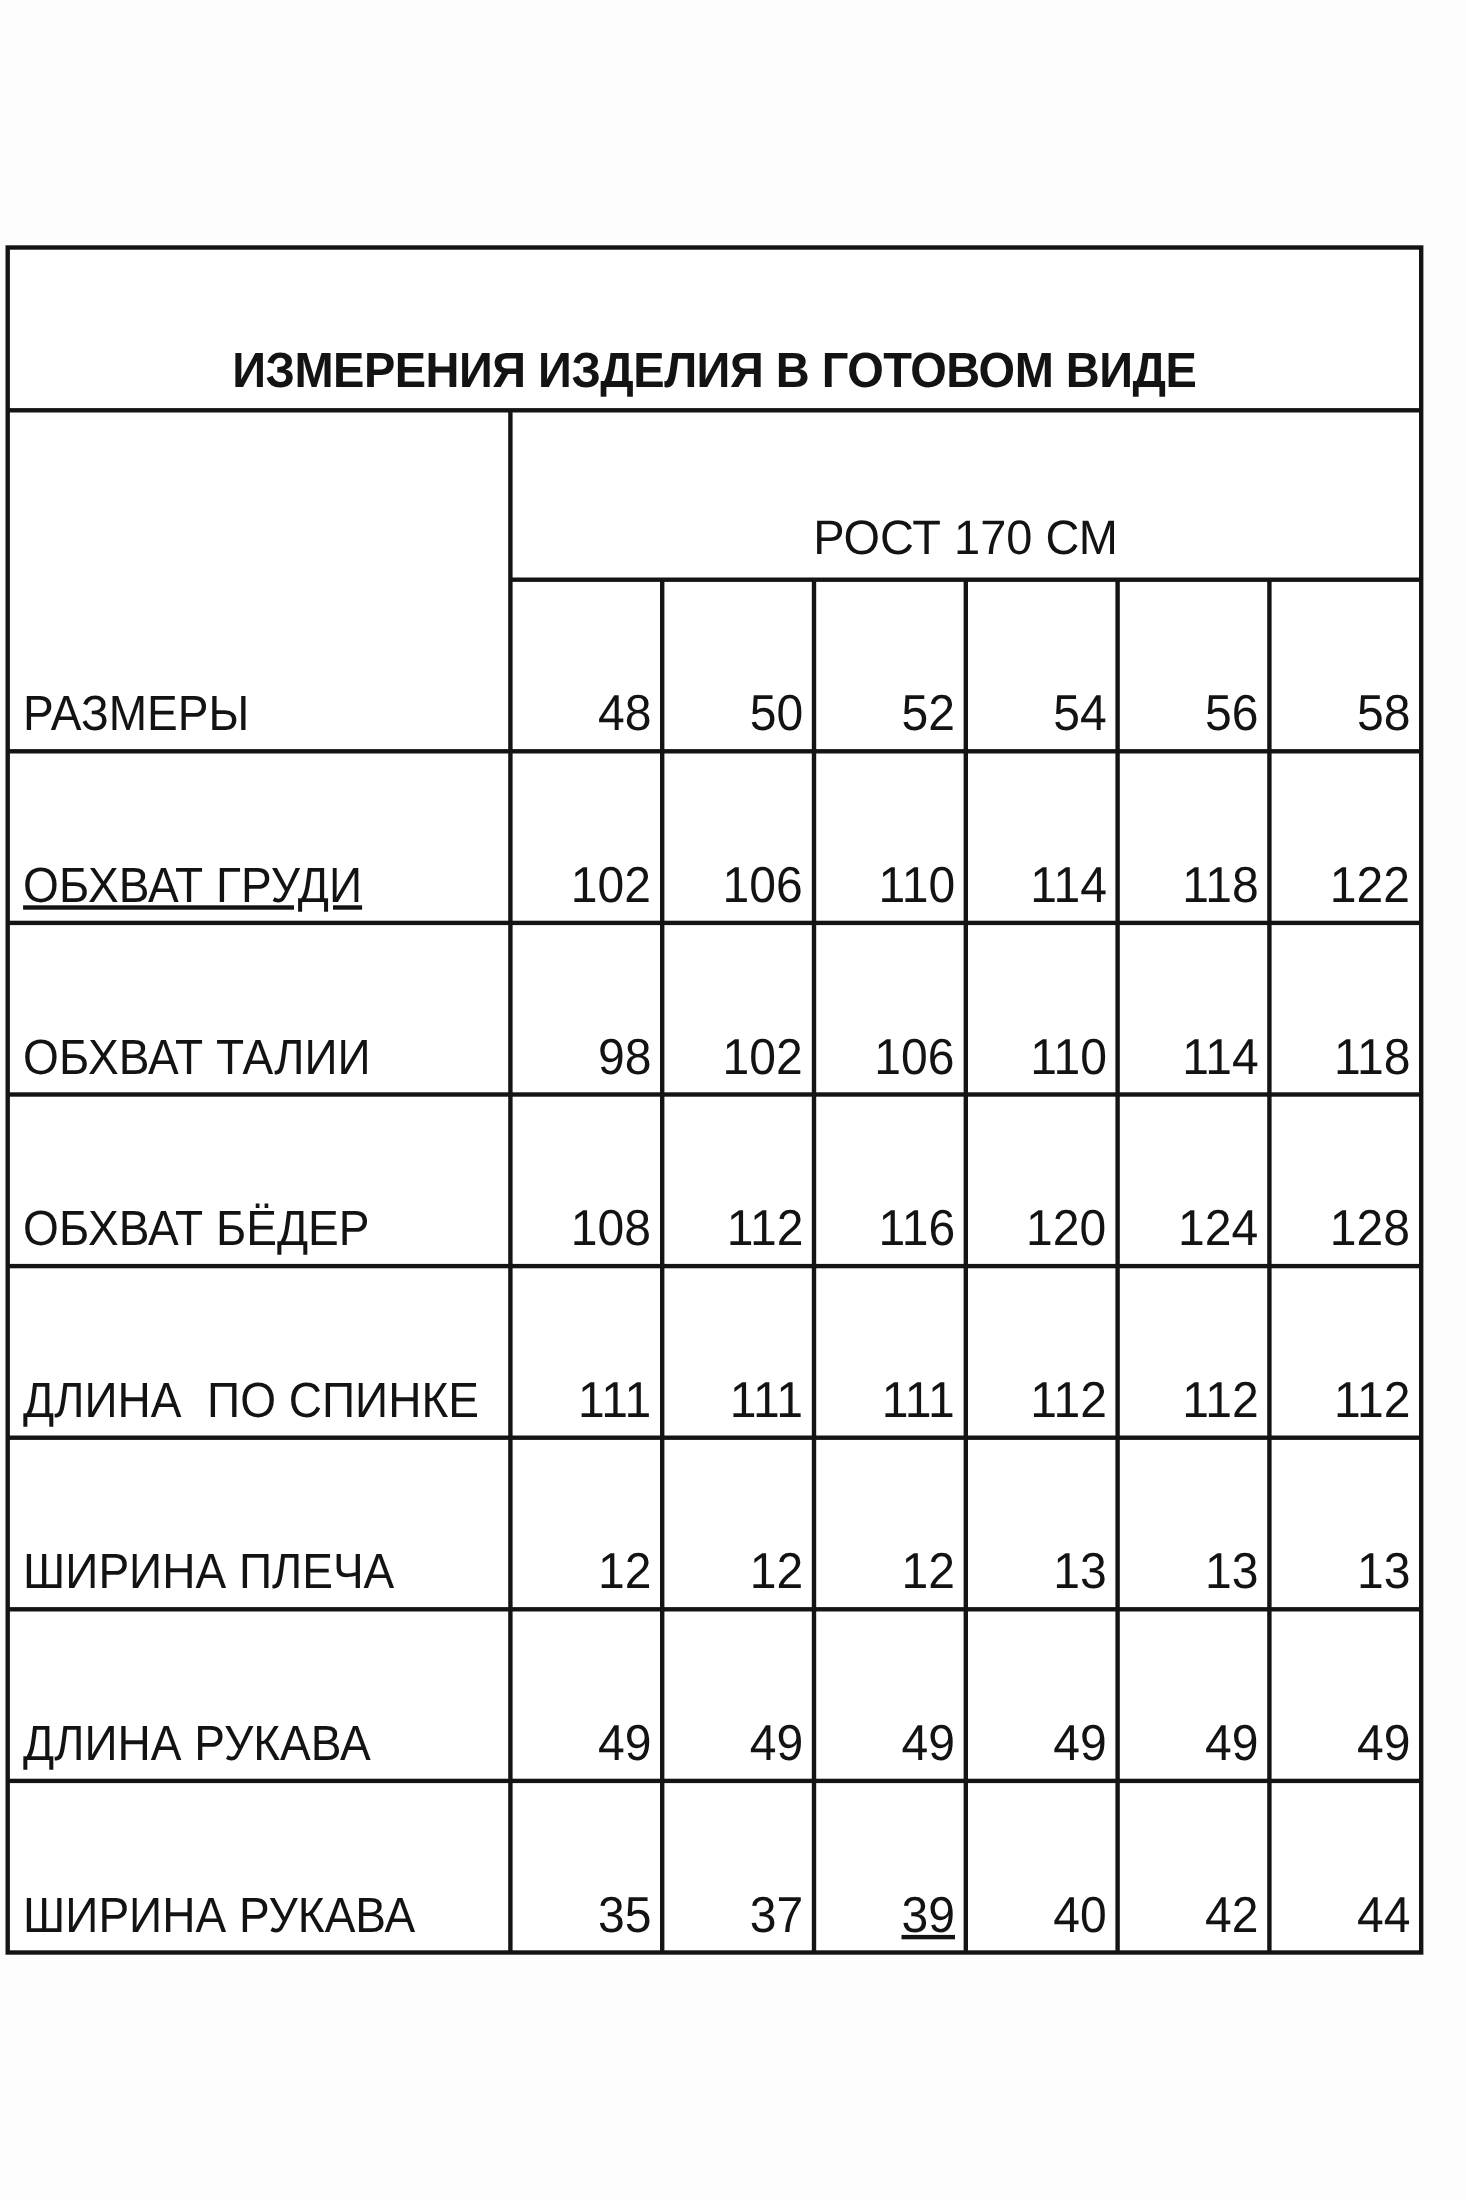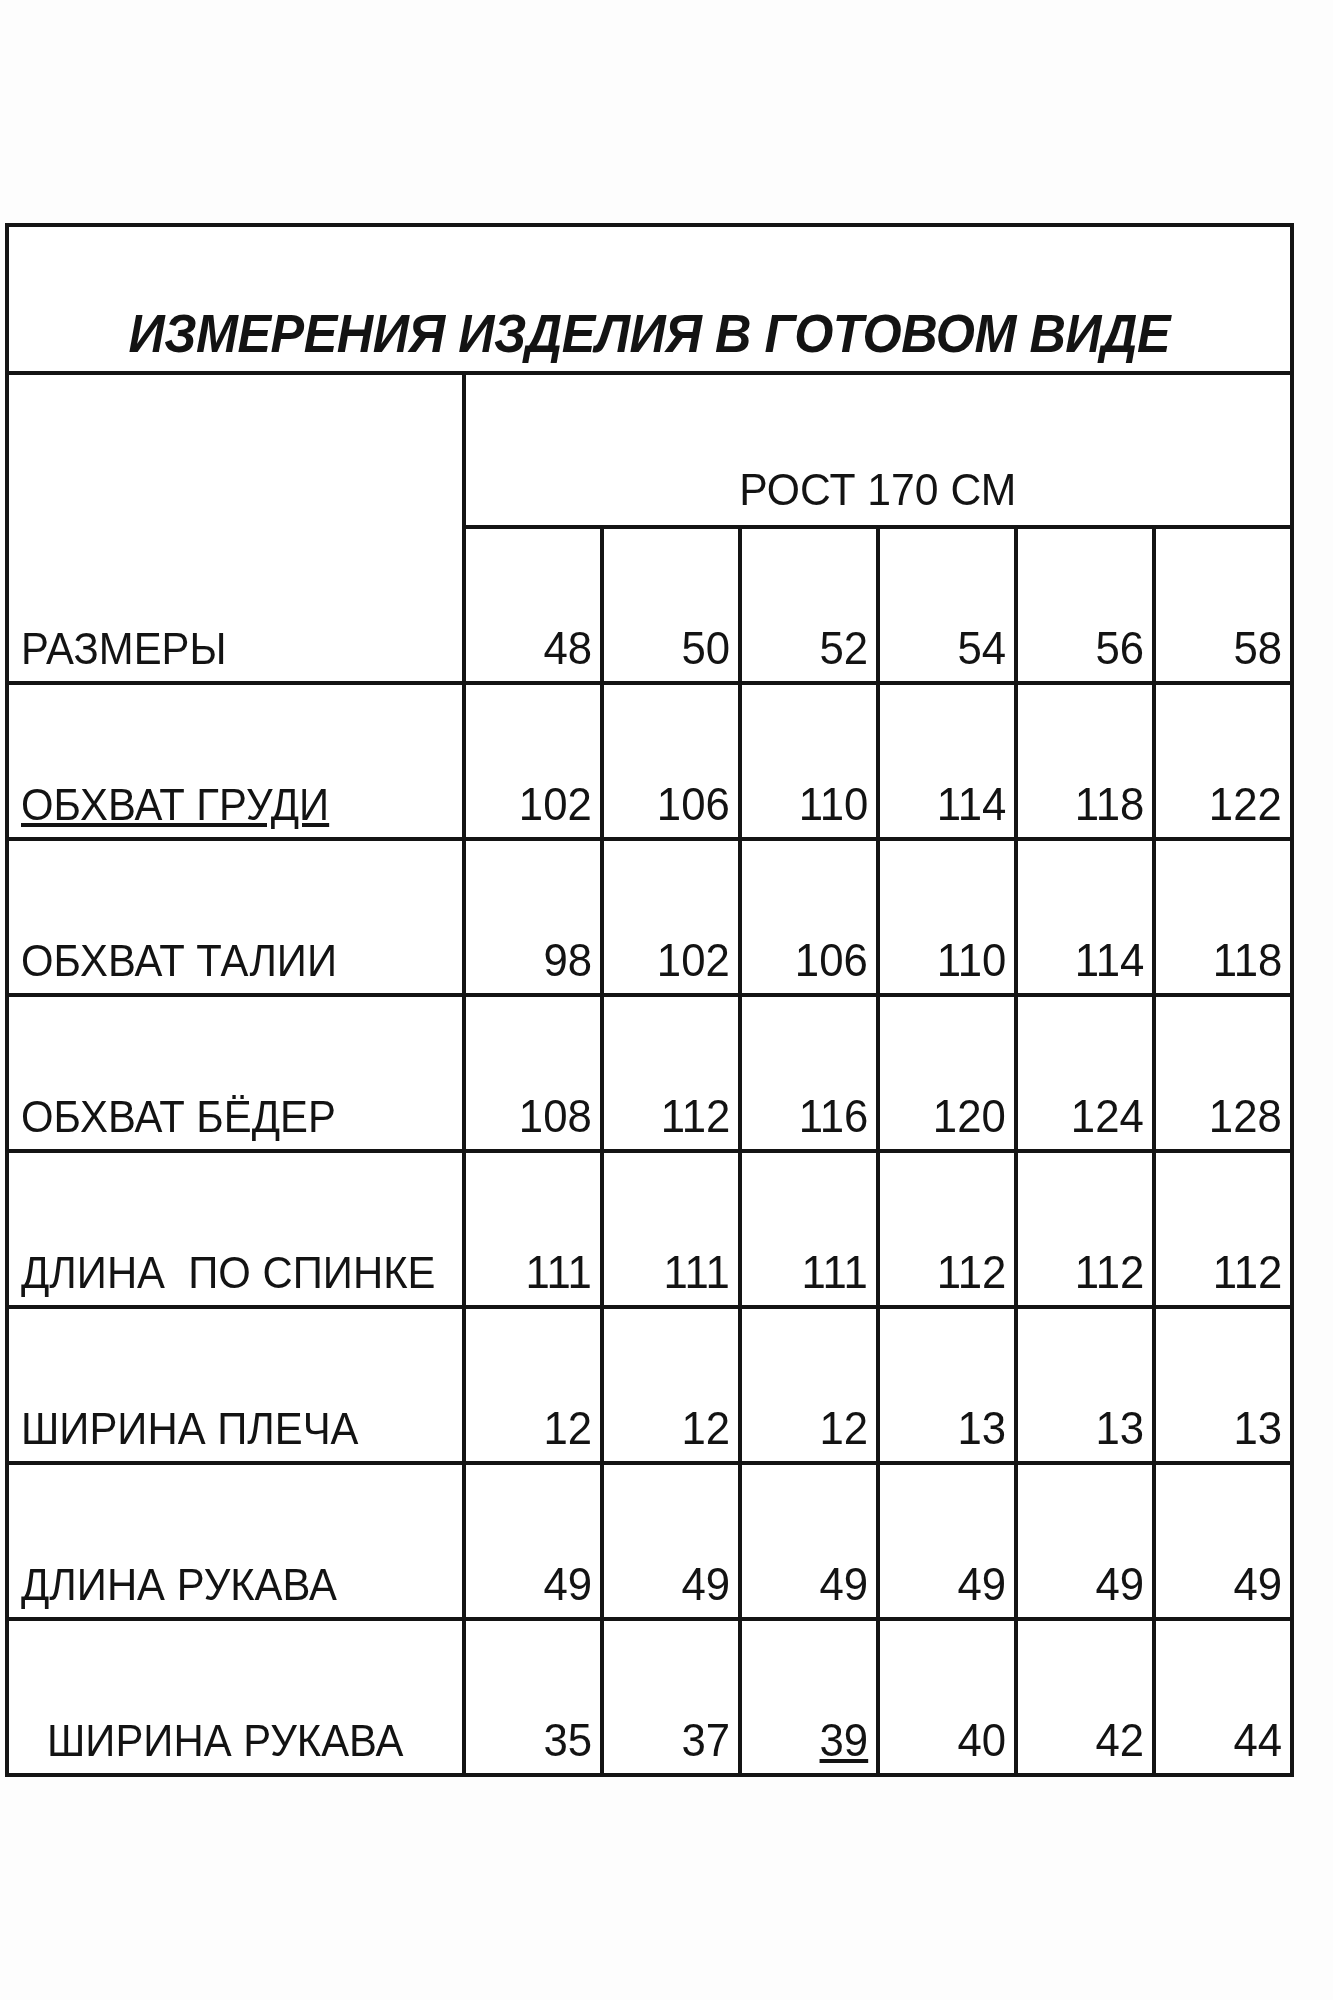--- a/index.html
+++ b/index.html
@@ -29,23 +29,22 @@
     align-items:flex-end;
     overflow:hidden;
     line-height:0.95;
     white-space:pre;
   }
   .cell .t{display:inline-block;}
   .c-title{
     grid-row:1;grid-column:1 / -1;
     justify-content:center;
     font-weight:bold;
-    font-size:53px;
+    font-size:45px;
     padding-bottom:12px;
-    font-style:italic;
   }
   .c-title .t{transform:scaleX(0.95);transform-origin:center bottom;letter-spacing:-0.5px;}
   .c-rost{
     grid-row:2;grid-column:2 / -1;
     justify-content:center;
     font-size:44px;
     padding-bottom:14px;
   }
   .c-rost .t{transform:scaleX(0.97);transform-origin:center bottom;}
   .c-razmery{
@@ -123,21 +122,21 @@
       <div class="cell c-num" style="grid-area: 8 / 5;"><span class="t">13</span></div>
       <div class="cell c-num" style="grid-area: 8 / 6;"><span class="t">13</span></div>
       <div class="cell c-num" style="grid-area: 8 / 7;"><span class="t">13</span></div>
       <div class="cell c-label" style="grid-area: 9 / 1;"><span class="t">ДЛИНА РУКАВА</span></div>
       <div class="cell c-num" style="grid-area: 9 / 2;"><span class="t">49</span></div>
       <div class="cell c-num" style="grid-area: 9 / 3;"><span class="t">49</span></div>
       <div class="cell c-num" style="grid-area: 9 / 4;"><span class="t">49</span></div>
       <div class="cell c-num" style="grid-area: 9 / 5;"><span class="t">49</span></div>
       <div class="cell c-num" style="grid-area: 9 / 6;"><span class="t">49</span></div>
       <div class="cell c-num" style="grid-area: 9 / 7;"><span class="t">49</span></div>
-      <div class="cell c-label" style="grid-area: 10 / 1; justify-content: center;"><span class="t">ШИРИНА РУКАВА</span></div>
+      <div class="cell c-label" style="grid-area: 10 / 1;"><span class="t">ШИРИНА РУКАВА</span></div>
       <div class="cell c-num" style="grid-area: 10 / 2;"><span class="t">35</span></div>
       <div class="cell c-num" style="grid-area: 10 / 3;"><span class="t">37</span></div>
       <div class="cell c-num" style="grid-area: 10 / 4; text-decoration: underline;"><span class="t">39</span></div>
       <div class="cell c-num" style="grid-area: 10 / 5;"><span class="t">40</span></div>
       <div class="cell c-num" style="grid-area: 10 / 6;"><span class="t">42</span></div>
       <div class="cell c-num" style="grid-area: 10 / 7;"><span class="t">44</span></div>
     </div>
 </div>
 
 </body></html>

